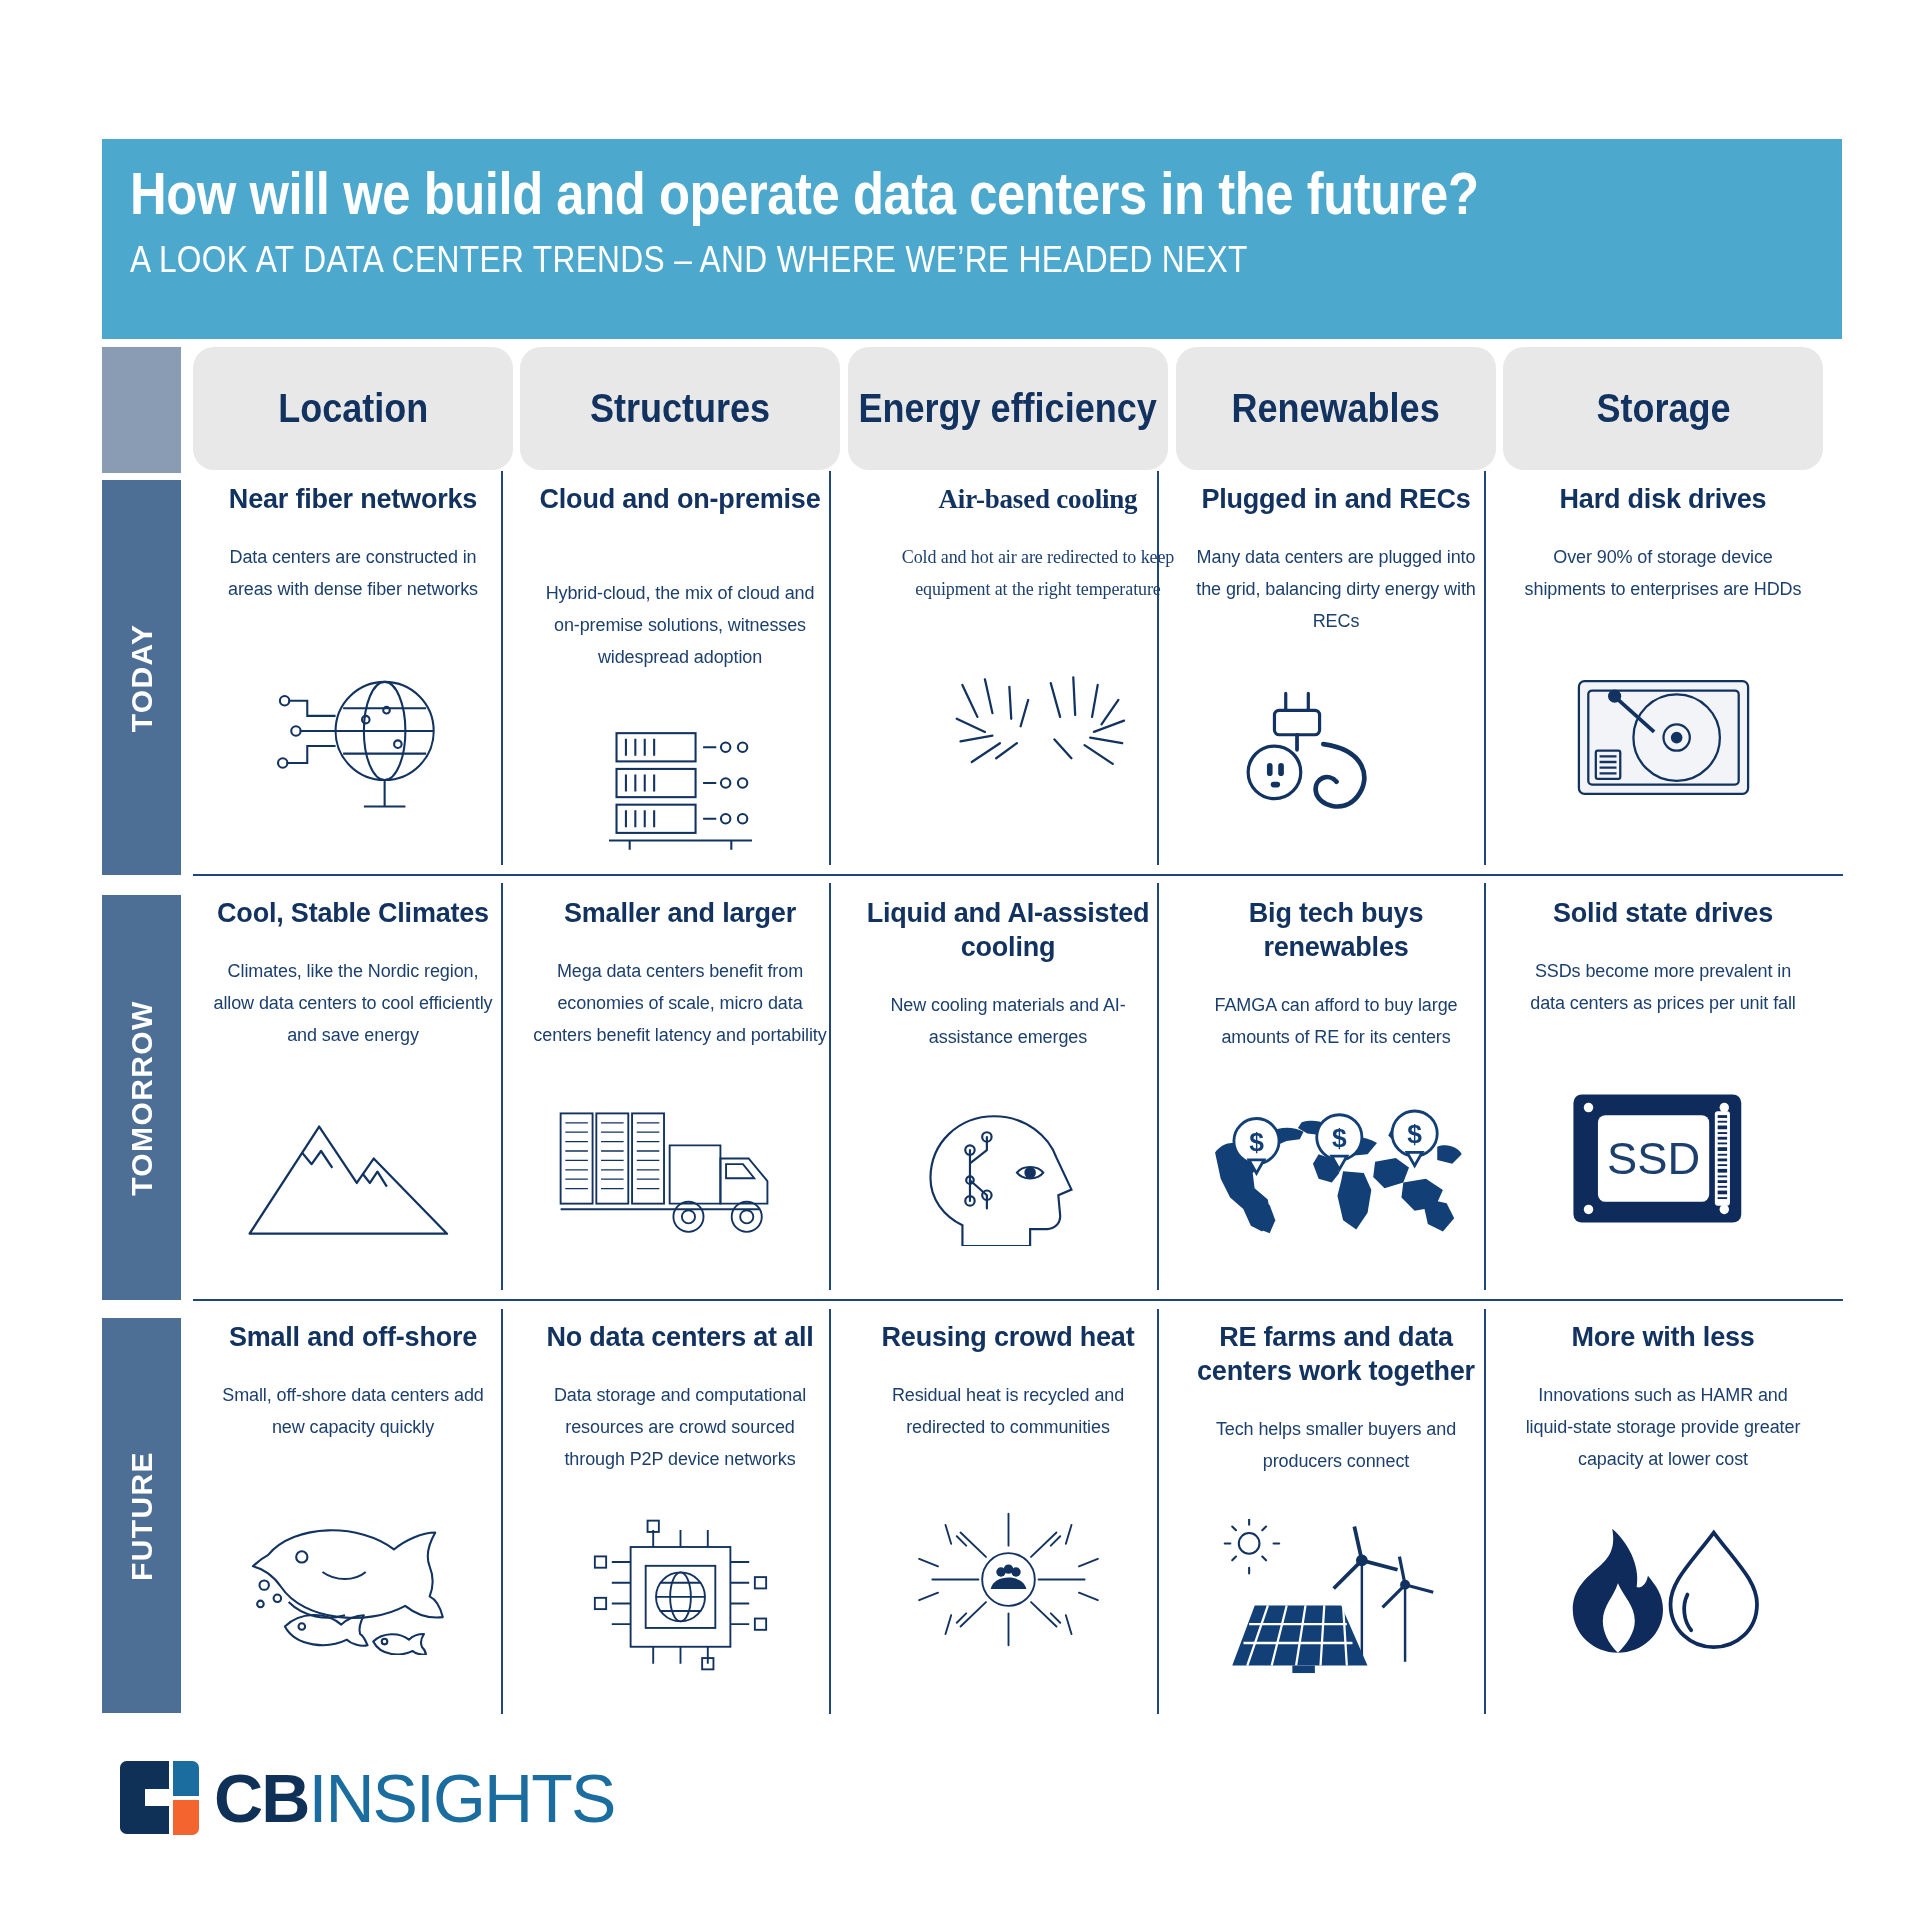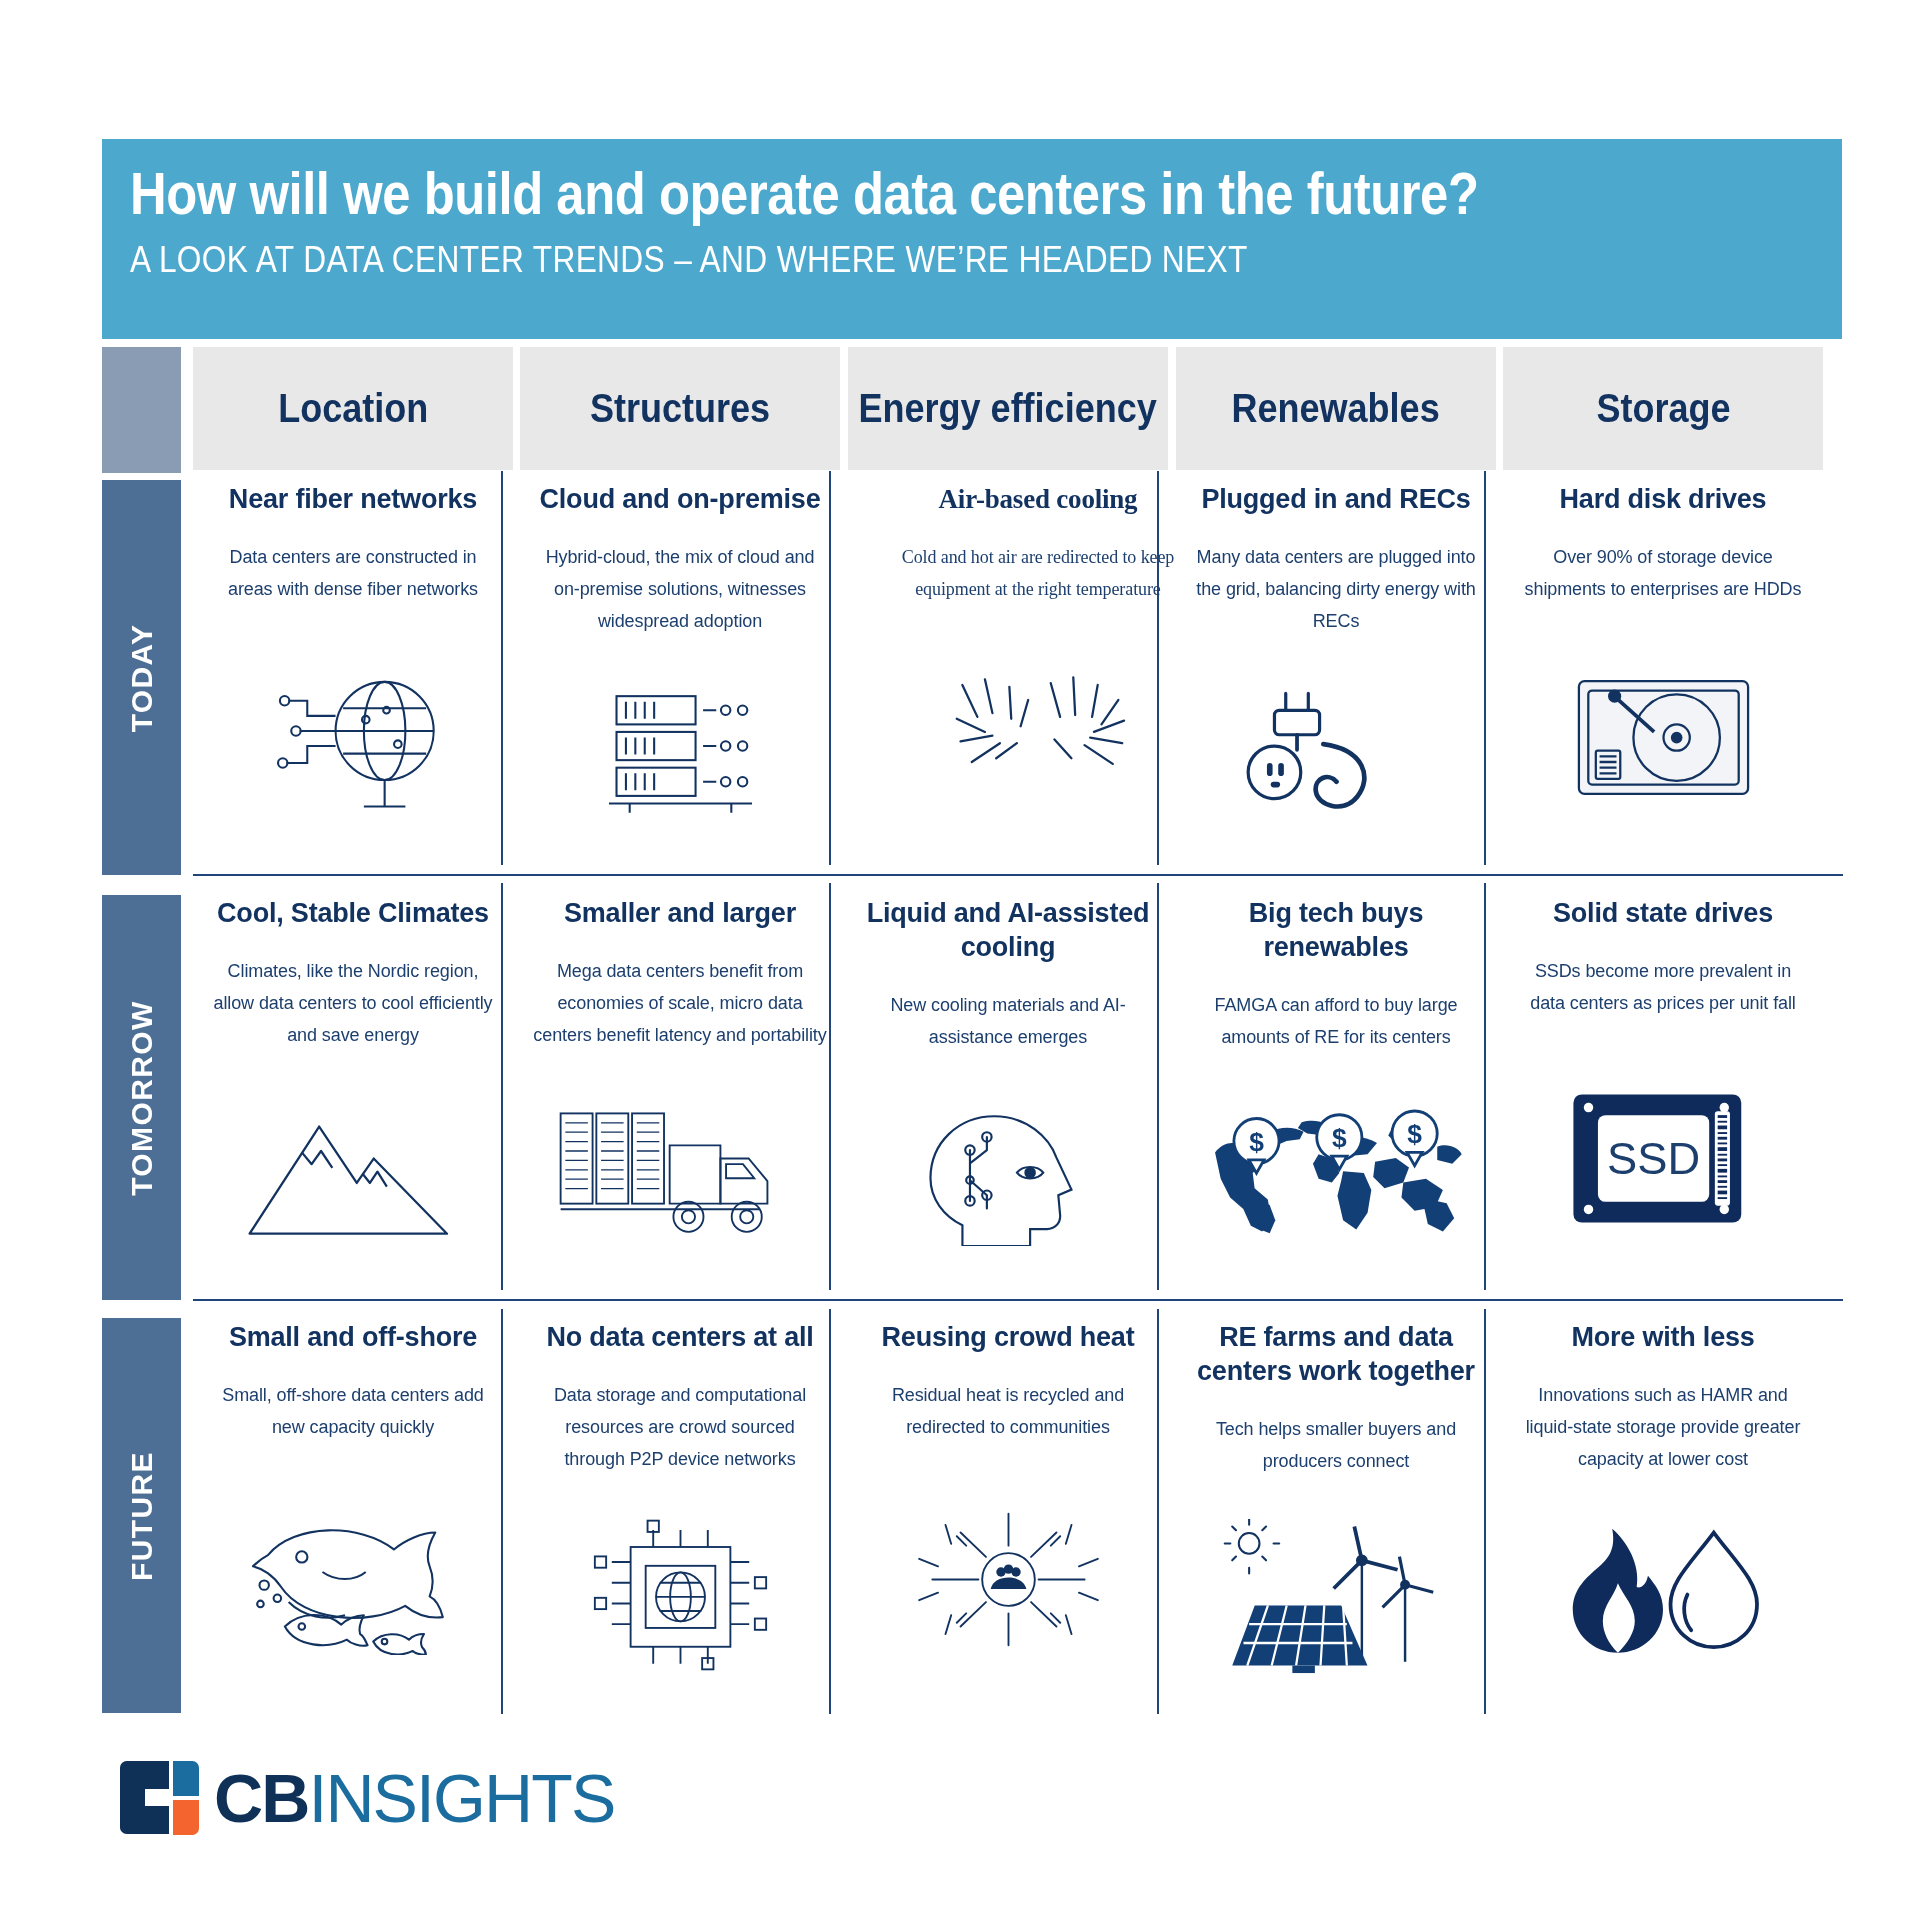--- a/index.html
+++ b/index.html
@@ -31,21 +31,21 @@
     transform:scaleX(0.88);transform-origin:left center;
   }
 
   
   .spine-head{
     position:absolute;left:94px;top:347px;width:79px;height:126px;
     background:#8a9cb4;
   }
   .colhead{
     position:absolute;top:347px;height:123px;background:#e8e8e8;
-    display:flex;align-items:center;justify-content:center;
+    display:flex;align-items:center;justify-content:center;border-radius:21px;
   }
   .colhead span{
     font-family:"Liberation Sans Narrow","Liberation Sans",sans-serif;
     font-weight:700;font-size:40px;color:#123260;white-space:nowrap;
     transform:scaleX(0.9);
   }
 
   .spine{
     position:absolute;left:94px;width:79px;background:#4d6f95;
   }
@@ -162,21 +162,21 @@
         <circle cx="42" cy="40" r="5"></circle>
           <circle cx="54" cy="72" r="5"></circle>
           <circle cx="40" cy="106" r="5"></circle>
         <circle cx="128" cy="60" r="4"></circle>
           <circle cx="162" cy="86" r="4"></circle>
           <circle cx="150" cy="50" r="3.5"></circle>
       </svg>
     </div>
   </div>
 
-  <div class="cell" style="left:525px;top:482px;width:294px;height:382px;">
+  <div class="cell" style="left:525px;top:482px;width:294px;height:382px;gap:36px;">
     <div class="ttl">Cloud and on-premise</div>
     <div class="body">Hybrid-cloud, the mix of cloud and on-premise solutions, witnesses widespread adoption</div>
     <div class="art">
       <svg width="207" height="151" viewBox="0 0 220 160" fill="none" stroke="#123260" stroke-width="2.2">
         <rect x="42" y="18" width="84" height="30"></rect>
         <rect x="42" y="56" width="84" height="30"></rect>
         <rect x="42" y="94" width="84" height="30"></rect>
         <path d="M52 24v18M62 24v18M72 24v18M82 24v18"></path>
         <path d="M52 62v18M62 62v18M72 62v18M82 62v18"></path>
         <path d="M52 100v18M62 100v18M72 100v18M82 100v18"></path>

